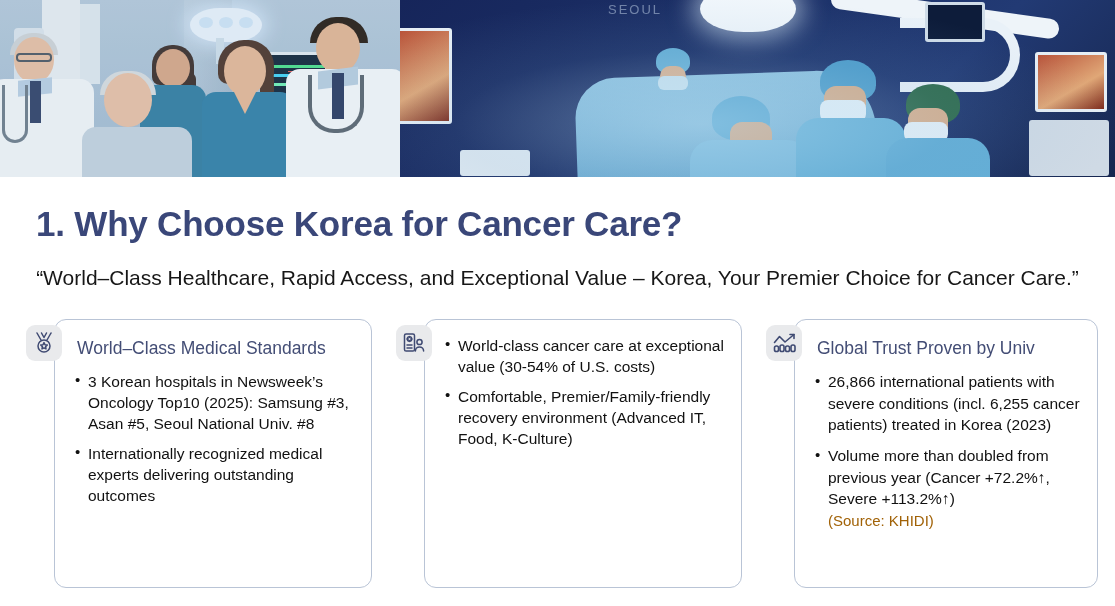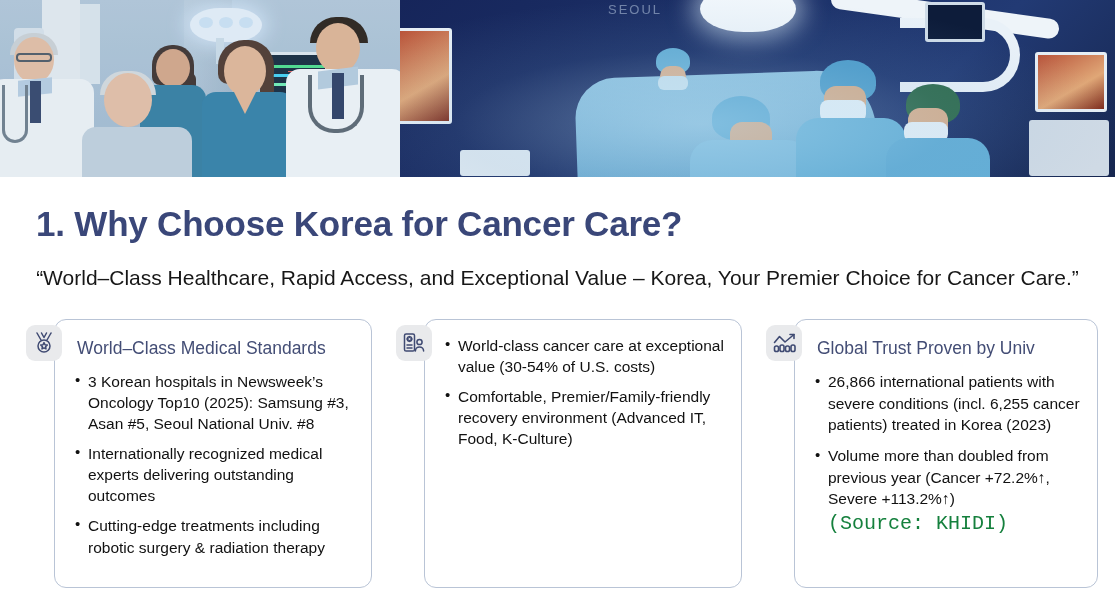--- a/index.html
+++ b/index.html
@@ -357,21 +357,20 @@
           <path d="M12 11.6 l1 2.1 2.3.3 -1.7 1.6 .4 2.3 -2-1.1 -2 1.1 .4-2.3 -1.7-1.6 2.3-.3z"></path>
         </svg>
       </div>
       <div class="card">
         <div class="card-head">
           <div class="card-title">World–Class Medical Standards</div>
         </div>
         <ul class="bullets">
           <li>3 Korean hospitals in Newsweek’s Oncology Top10 (2025): Samsung #3, Asan #5, Seoul National Univ. #8</li>
           <li>Internationally recognized medical experts delivering outstanding outcomes</li>
-          <li class="tight">Cutting-edge treatments including robotic surgery &amp; radiation therapy</li>
         </ul>
       </div>
     </div>
 
     <div class="card-wrap c2">
       <div class="icon-badge">
         <svg width="24" height="24" viewBox="0 0 24 24" fill="none" stroke="#3f4a72" stroke-width="1.5" stroke-linecap="round" stroke-linejoin="round">
           <rect x="2.5" y="3" width="10" height="17" rx="1.6"></rect>
           <circle cx="7.5" cy="8" r="2.2"></circle>
           <path d="M7.5 5.4 v1.2 M7.5 9.4 v1.2 M5.1 8 h1.2 M8.7 8 h1.2"></path>
@@ -400,18 +399,18 @@
         </svg>
       </div>
       <div class="card">
         <div class="card-head">
           <div class="card-title">Global Trust Proven by Univ</div>
         </div>
         <ul class="bullets">
           <li>26,866 international patients with severe conditions (incl. 6,255 cancer patients) treated in Korea (2023)</li>
           <li class="tight">Volume more than doubled from previous year (Cancer +72.2%↑, Severe +113.2%↑)</li>
         </ul>
-        <span class="nb" style="font-size:20px;line-height:1.40;color:#15803d;font-family:Liberation Mono, monospace;">(Source: KHIDI)</span>
+        <span class="nb" style="font-size:15px;line-height:1.40;color:#a16207;">(Source: KHIDI)</span>
       </div>
     </div>
 
   </div>
 </div>
 
 </body></html>

